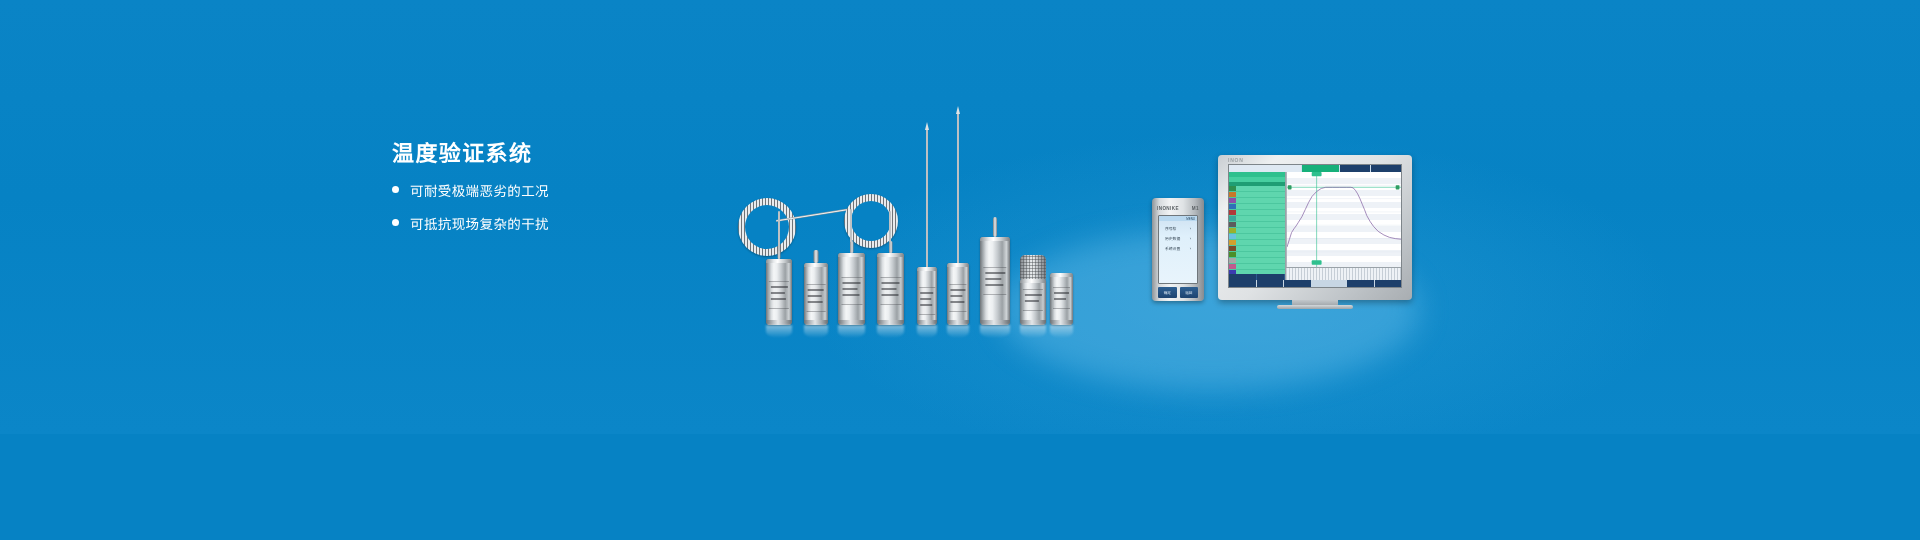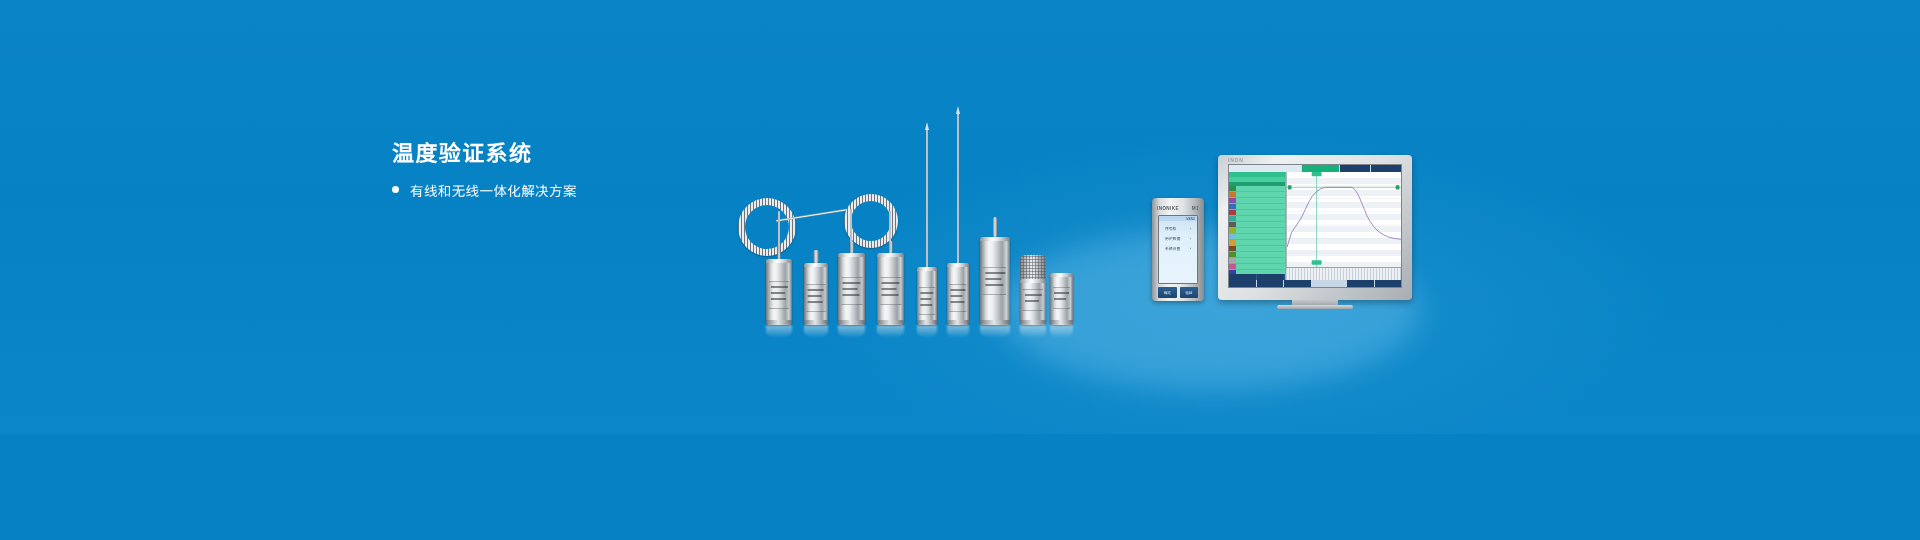--- a/index.html
+++ b/index.html
@@ -224,21 +224,25 @@
 
 <div id="banner">
 
   <div class="glow" style="left:1000px;top:230px;width:420px;height:160px;"></div>
 
   <div id="copy">
     <h1 class="headline">温度验证系统</h1>
     <ul class="bullets">
       <li>
         <span class="dot"></span>
-        <span>有线和无线一体化解决方案</span>
+        <span>可耐受极端恶劣的工况</span>
+      </li>
+      <li>
+        <span class="dot"></span>
+        <span>可抵抗现场复杂的干扰</span>
       </li>
     </ul>
   </div>
 
   <div id="products">
 
     <div class="coil" style="left:18px;top:88px;width:44px;height:44px;"></div>
     <div class="wire" style="left:56px;top:110px;width:74px;transform:rotate(-9deg);"></div>
 
     <div class="coil" style="left:124px;top:84px;width:40px;height:40px;"></div>

